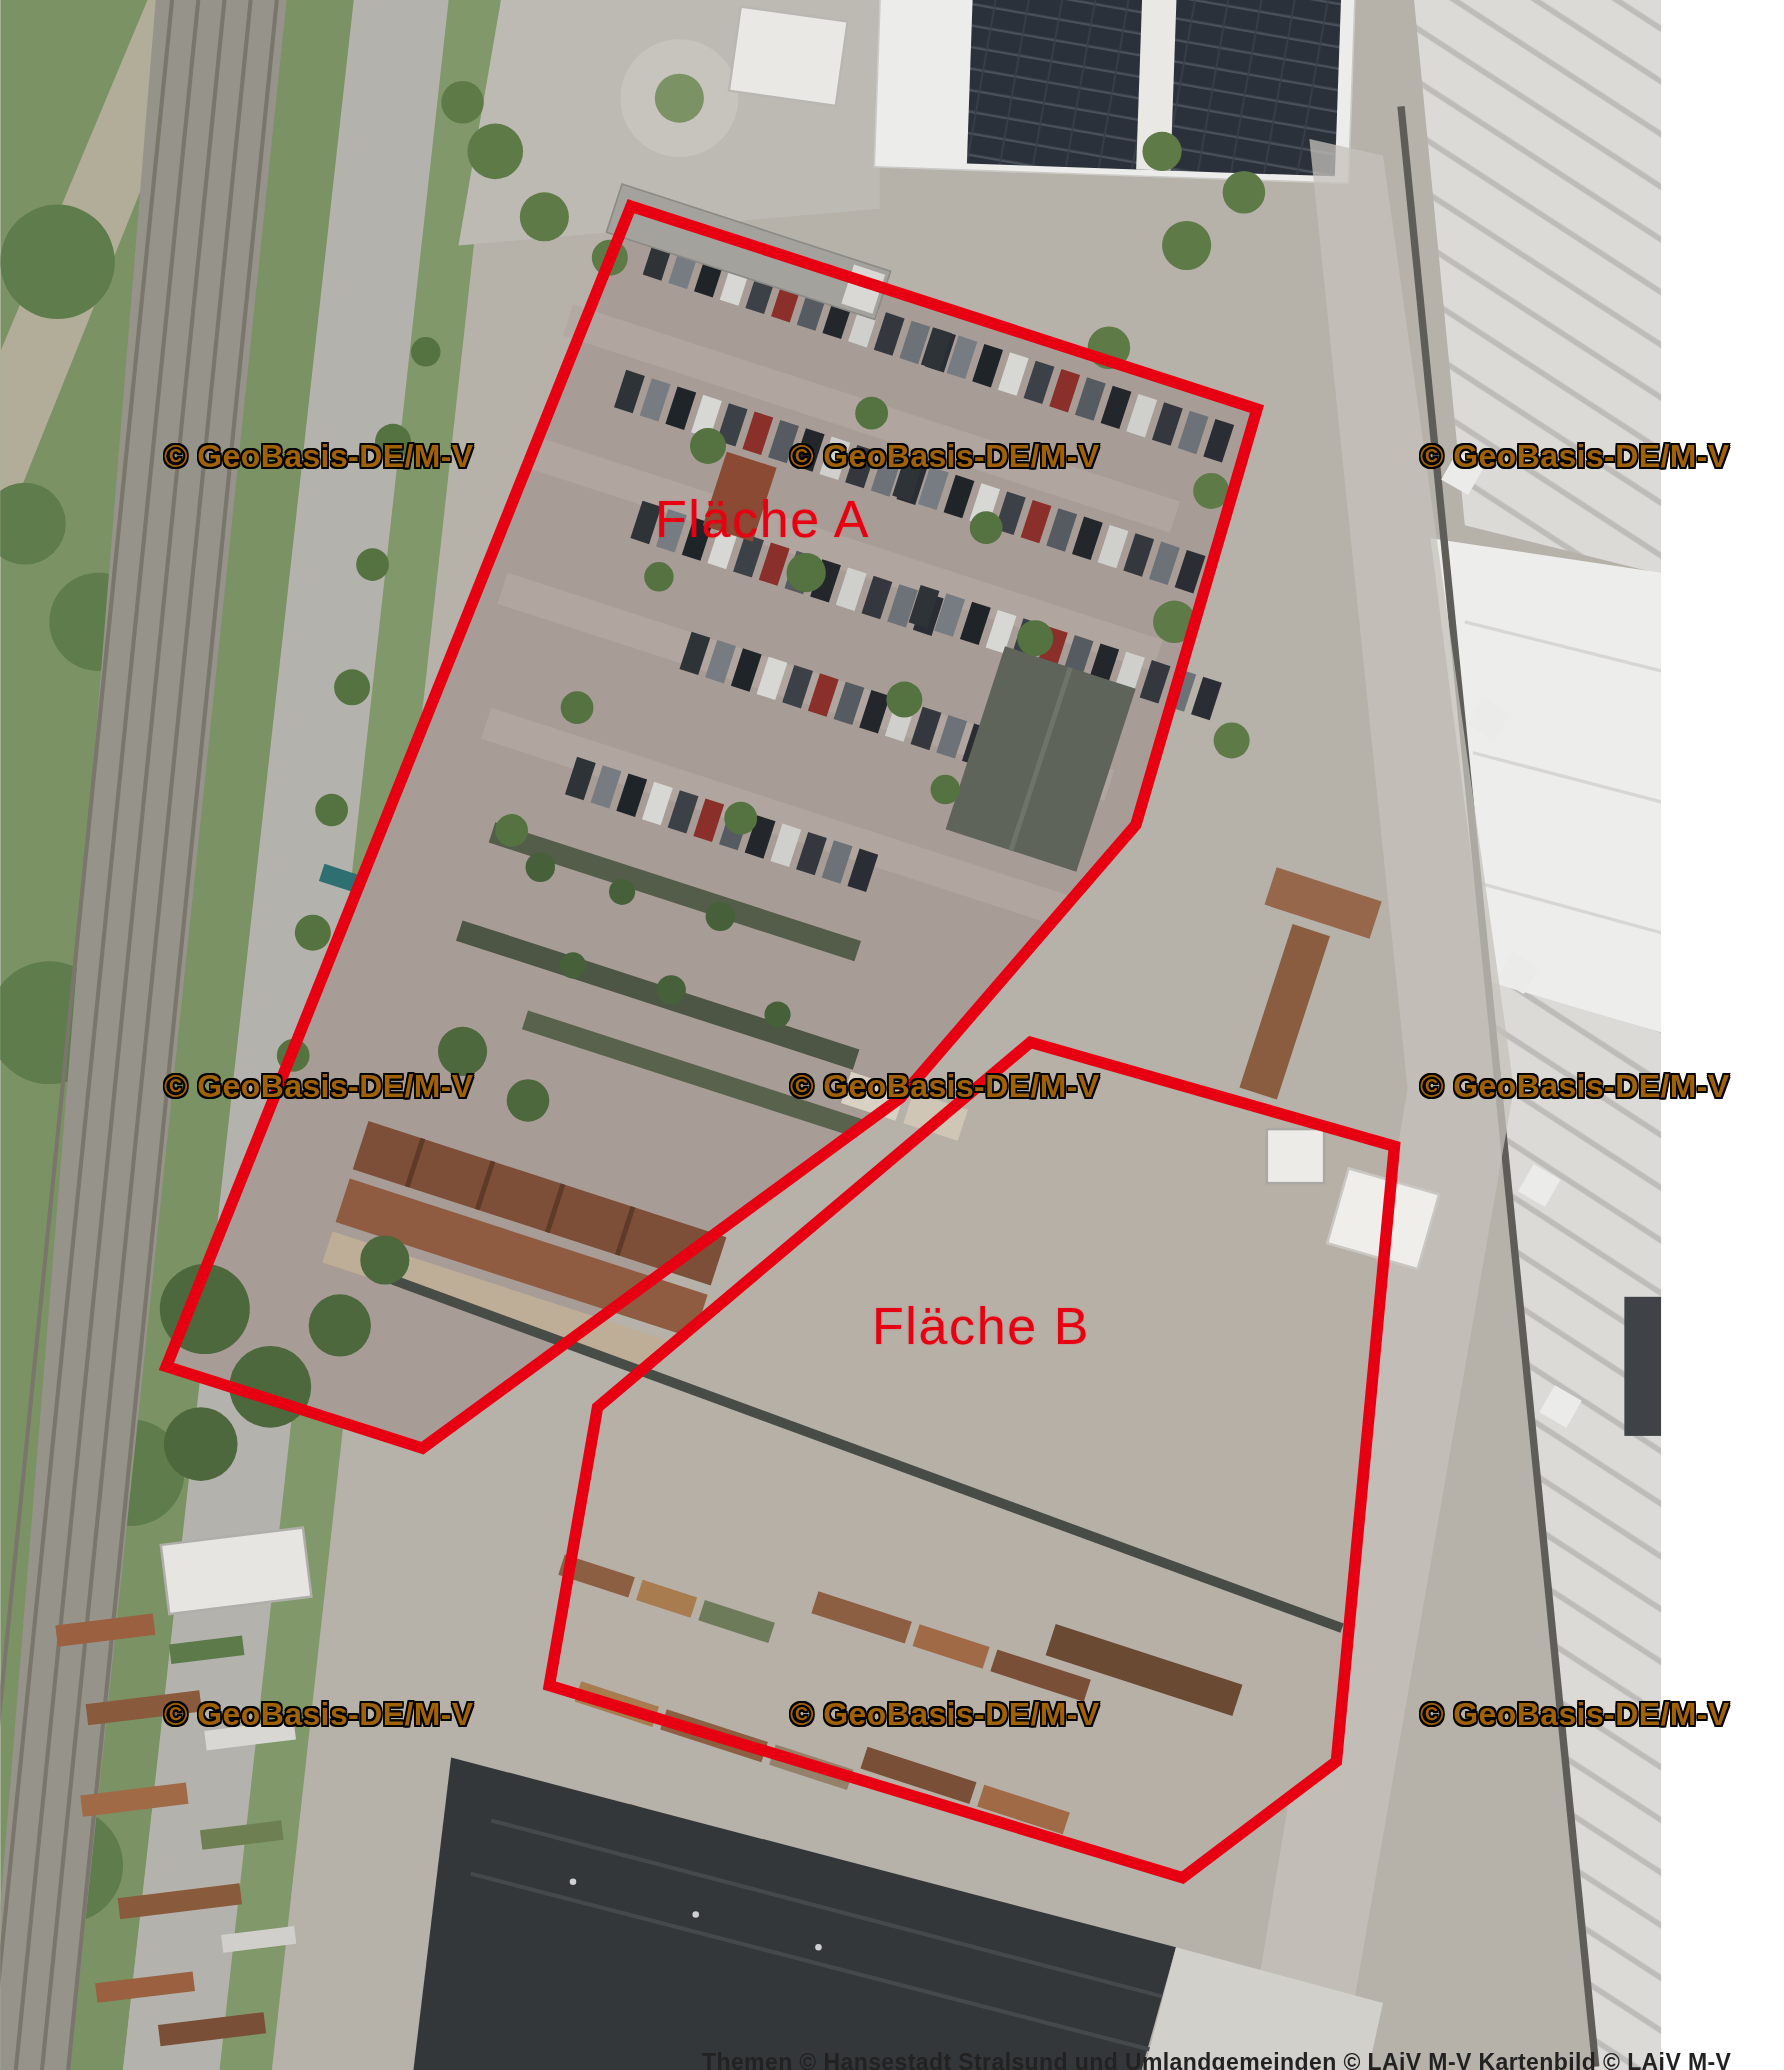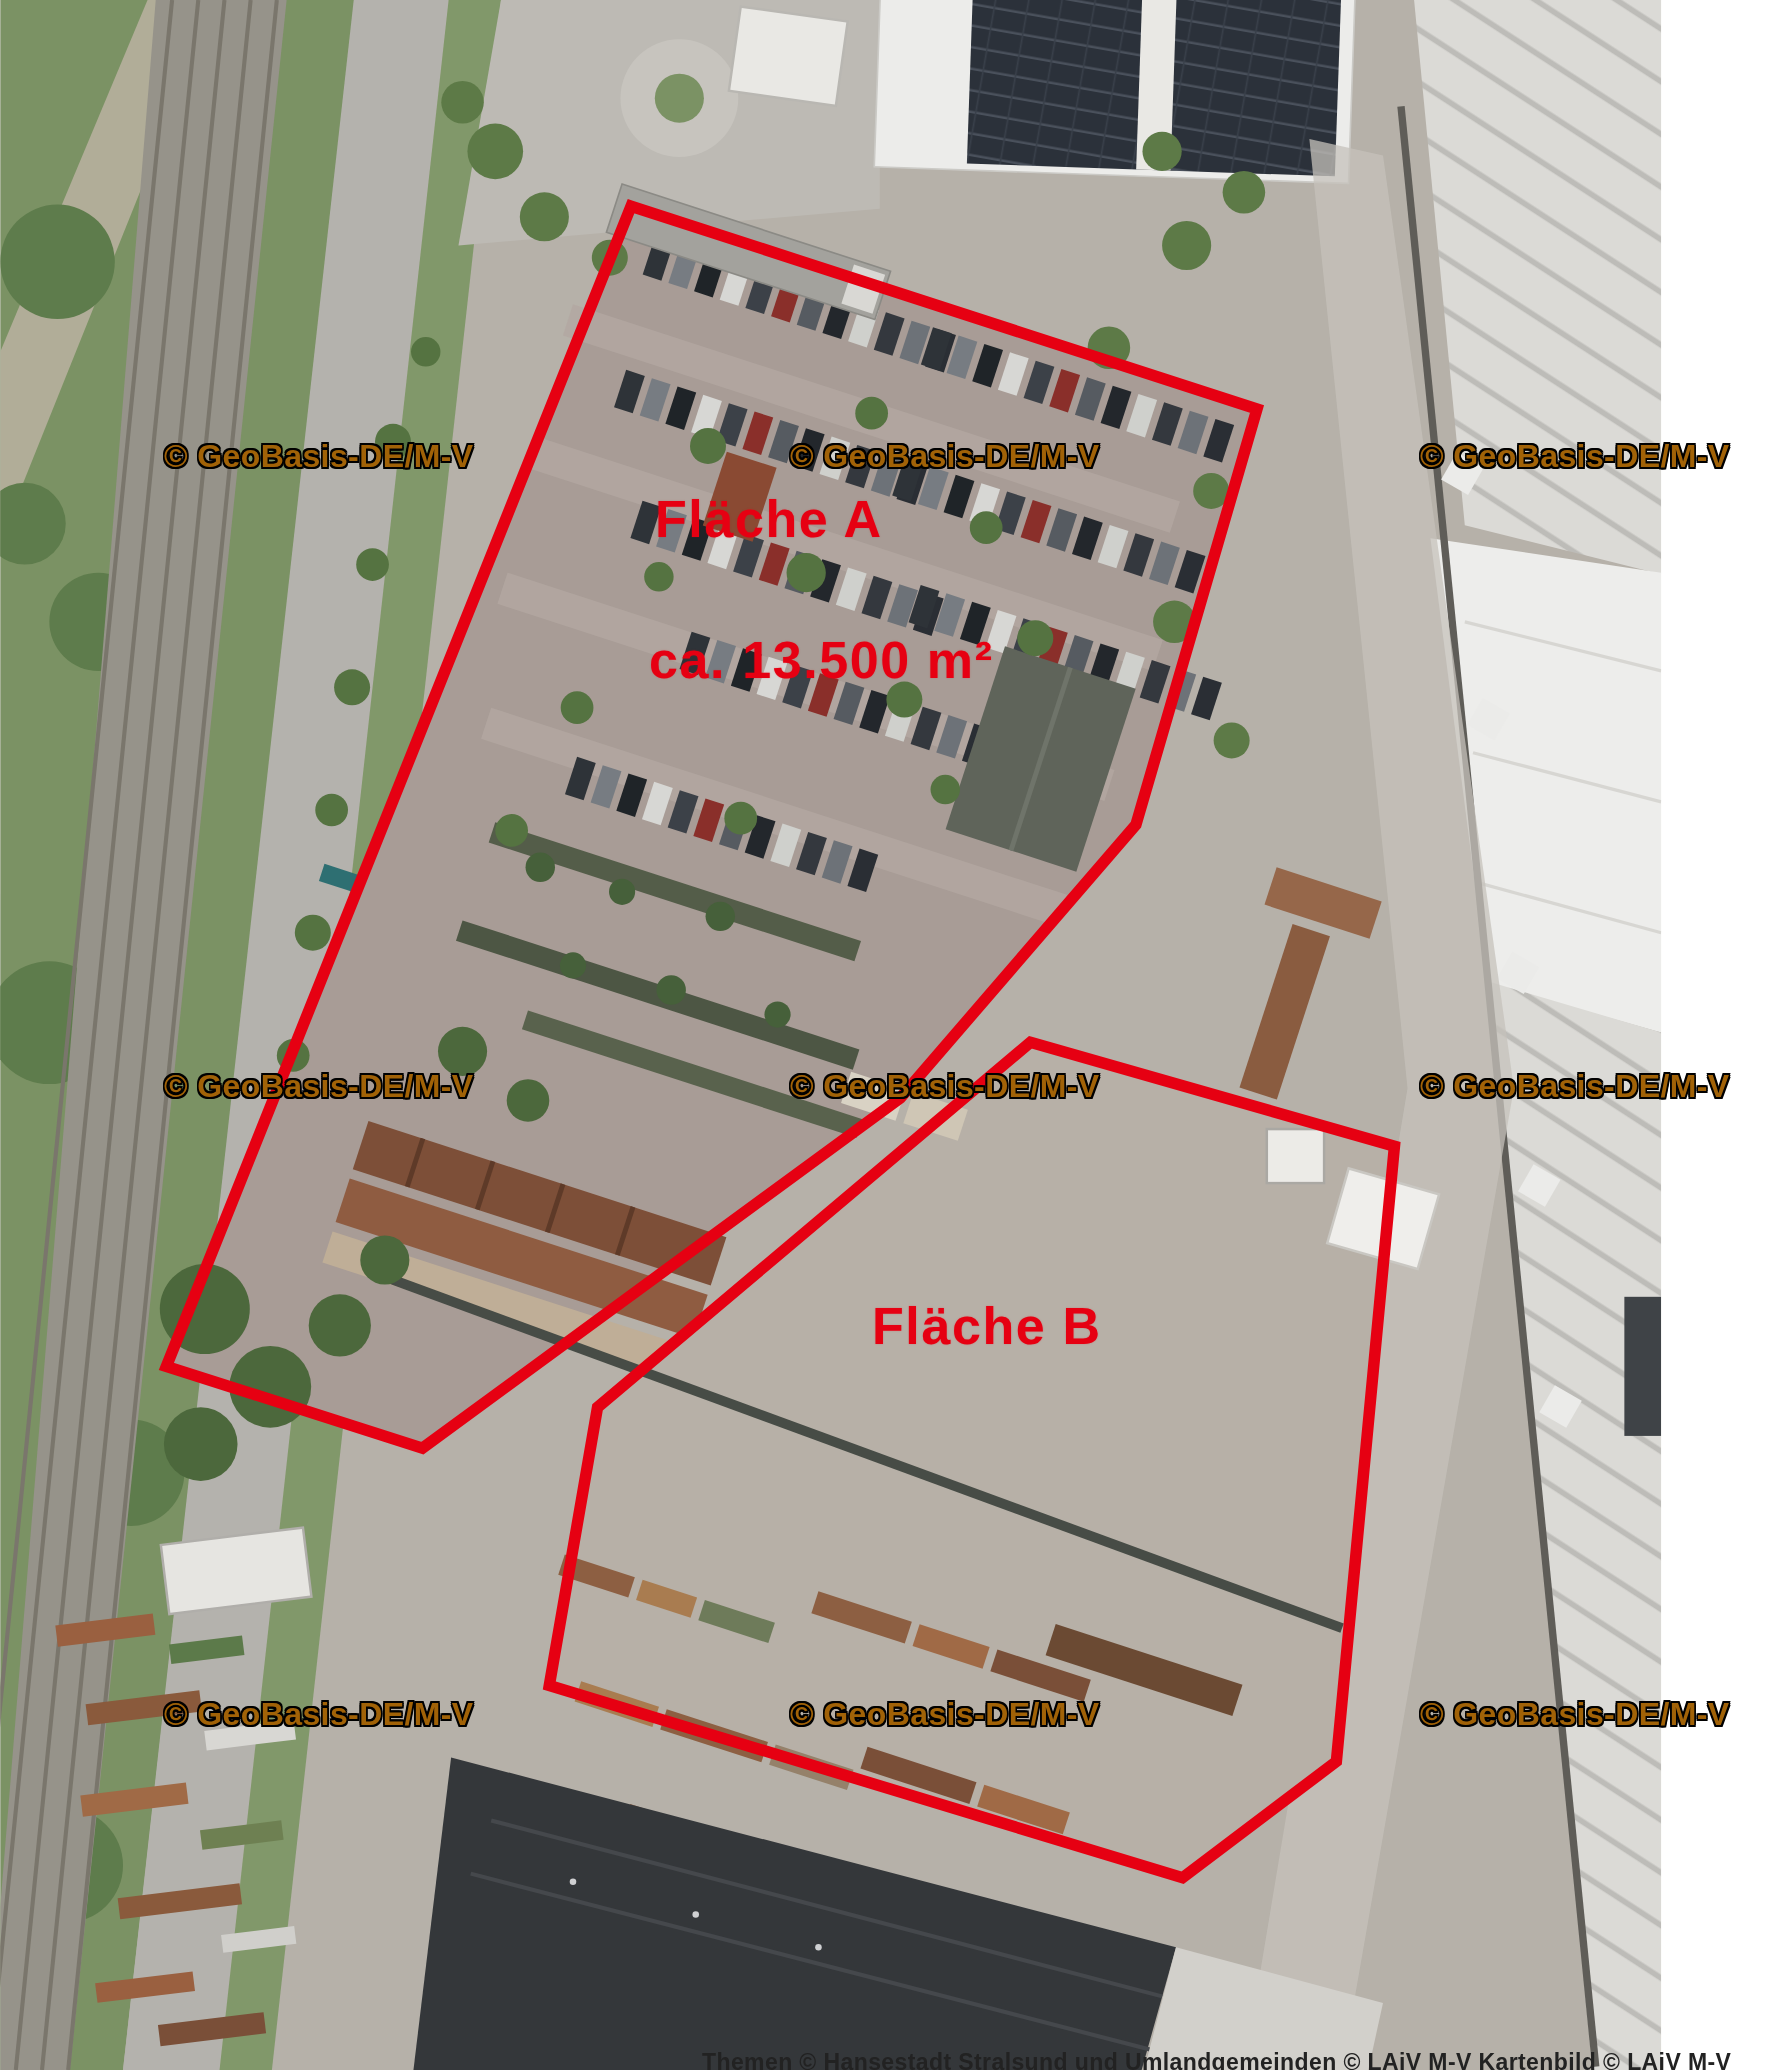--- a/index.html
+++ b/index.html
@@ -1,19 +1,19 @@
 <!DOCTYPE html>
 <html style="font-size:13px"><head>
 <meta charset="utf-8">
 <style>
   html,body{margin:0;padding:0;background:#ffffff;}
   #app{position:relative;width:1785px;height:2070px;background:#ffffff;overflow:hidden;
        font-family:"Liberation Sans", sans-serif;}
   .photo{position:absolute;left:0;top:0;width:1785px;height:2070px;}
-  .overlay-label{position:absolute;color:#e60012;font-weight:bold;white-space:nowrap;
+  .overlay-label{position:absolute;color:#e60012;font-weight:normal;white-space:nowrap;
        letter-spacing:1.6px;text-shadow:0 0 1.6px rgba(230,0,18,.35);}
   .lbl-a-name {left:655px; top:489px;  font-size:52px;}
   .lbl-a-size {left:649px; top:630px;  font-size:52px;}
   .lbl-b-name {left:872px;top:1296px; font-size:52px;}
   .lbl-b-size {left:835px;top:1440px; font-size:52px;}
   .watermark{position:absolute;color:#a16207;font-size:32px;font-weight:bold;white-space:nowrap;
        letter-spacing:0.4px;
        text-shadow:-1.6px 0 0 #000,1.6px 0 0 #000,0 -1.6px 0 #000,0 1.6px 0 #000,
                    -1.6px -1.6px 0 #000,1.6px 1.6px 0 #000,-1.6px 1.6px 0 #000,1.6px -1.6px 0 #000;}
   .wm1{left:164px;top:438px;} .wm2{left:790px;top:438px;} .wm3{left:1420px;top:438px;}
@@ -297,21 +297,20 @@
       </g>
     </g>
 
     <g fill="none" stroke-width="14" stroke-linejoin="miter">
       <polygon stroke="#e60012" points="771,252 1536,500 1388,1008 1100,1342 516,1770 203,1670"></polygon>
       <polygon stroke="#e60012" points="1259,1274 1704,1401 1633,2153 1445,2295 671,2060 730,1720"></polygon>
     </g>
   </svg>
 
   <div class="overlay-label lbl-a-name">Fläche A</div>
-  <div class="overlay-label lbl-a-size">ca. 13.500 m²</div>
   <div class="overlay-label lbl-b-name">Fläche B</div>
 
   <div class="watermark wm1">© GeoBasis-DE/M-V</div>
   <div class="watermark wm2">© GeoBasis-DE/M-V</div>
   <div class="watermark wm3">© GeoBasis-DE/M-V</div>
   <div class="watermark wm4">© GeoBasis-DE/M-V</div>
   <div class="watermark wm5">© GeoBasis-DE/M-V</div>
   <div class="watermark wm6">© GeoBasis-DE/M-V</div>
   <div class="watermark wm7">© GeoBasis-DE/M-V</div>
   <div class="watermark wm8">© GeoBasis-DE/M-V</div>

